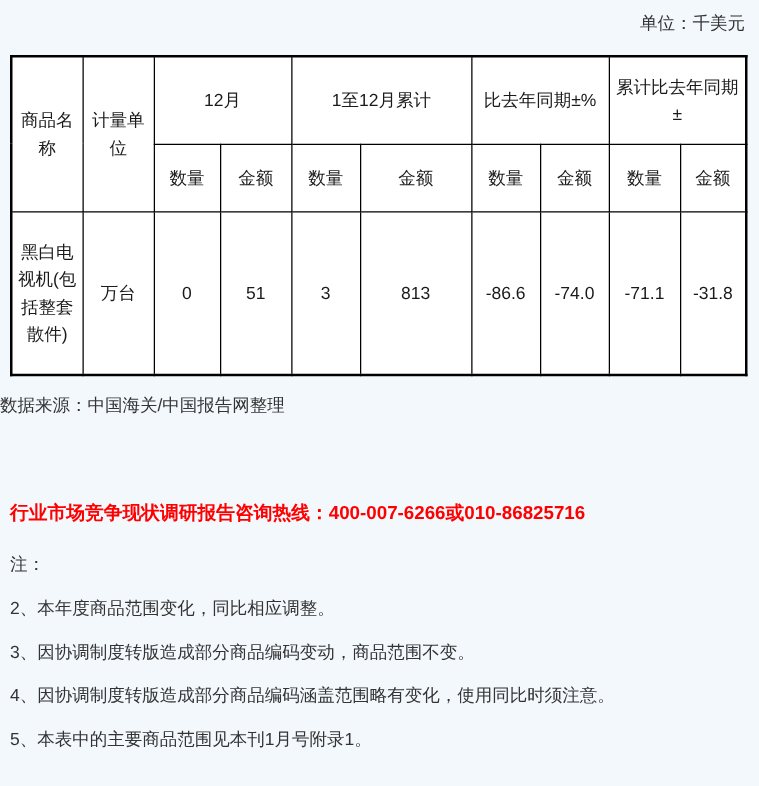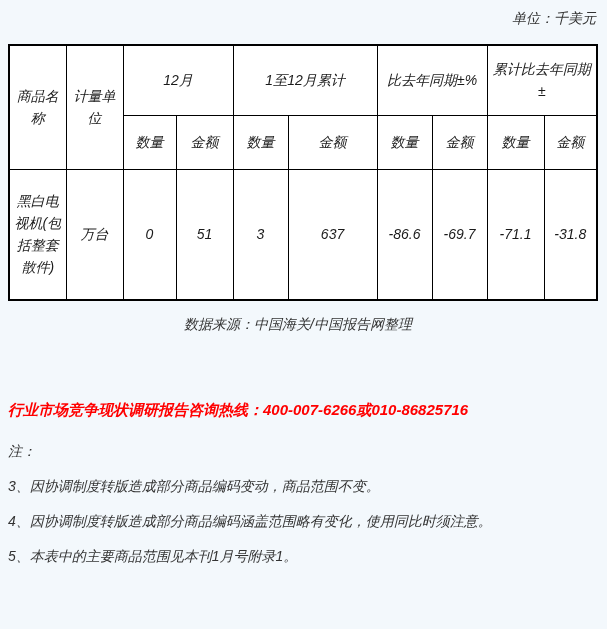--- a/index.html
+++ b/index.html
@@ -4,21 +4,21 @@
 <style>
   * { box-sizing: border-box; }
   html, body {
     margin: 0; padding: 0;
     width: 607px; height: 629px;
     background: #f3f8fc;
     font-family: "Liberation Sans", sans-serif;
     color: #333333;
     font-size: 14px;
   }
-  .page { width: 607px; height: 629px; overflow: hidden; font-style: italic; }
+  .page { width: 607px; height: 629px; overflow: hidden; }
 
   .unit-row {
     padding: 10px 11px 0 0;
     text-align: right;
     color: #333333;
     font-size: 14px;
     height: 28px;
   }
 
   table.report-table {
@@ -42,21 +42,21 @@
     overflow: hidden;
   }
   tr.hdr-top   { height: 70px; }
   tr.hdr-sub   { height: 54px; }
   tr.data-row  { height: 131px; }
   td.cell-left  { text-align: left; padding-left: 5px; padding-right: 3px; word-break: break-all; }
   td.cell-num   { text-align: right; padding-right: 9px; }
 
   .source-row {
     margin: 15px 11px 0 0;
-    text-align: center;
+    text-align: left;
     font-size: 14px;
     color: #333333;
     height: 18px;
   }
 
   .hotline-row {
     margin: 67px 0 0 8px;
     font-size: 15px;
     font-weight: bold;
     color: #ff0000;
@@ -105,33 +105,34 @@
       <th>金额</th>
       <th>数量</th>
       <th>金额</th>
     </tr>
     <tr class="data-row">
       <td class="cell-left">黑白电视机(包括整套散件)</td>
       <td class="cell-left">万台</td>
       <td class="cell-num">0</td>
       <td class="cell-num">51</td>
       <td class="cell-num">3</td>
-      <td class="cell-num">637</td>
+      <td class="cell-num">813</td>
       <td class="cell-num">-86.6</td>
-      <td class="cell-num">-69.7</td>
+      <td class="cell-num">-74.0</td>
       <td class="cell-num">-71.1</td>
       <td class="cell-num">-31.8</td>
     </tr>
   </tbody>
     </table>
 
   <div class="source-row">数据来源：中国海关/中国报告网整理</div>
 
   <div class="hotline-row">行业市场竞争现状调研报告咨询热线：400-007-6266或010-86825716</div>
 
   <div class="notes">
     <p class="notes-title">注：</p>
+    <p class="note-item">2、本年度商品范围变化，同比相应调整。</p>
     <p class="note-item">3、因协调制度转版造成部分商品编码变动，商品范围不变。</p>
     <p class="note-item">4、因协调制度转版造成部分商品编码涵盖范围略有变化，使用同比时须注意。</p>
     <p class="note-item">5、本表中的主要商品范围见本刊1月号附录1。</p>
   </div>
 
 </div>
 
 </body></html>

